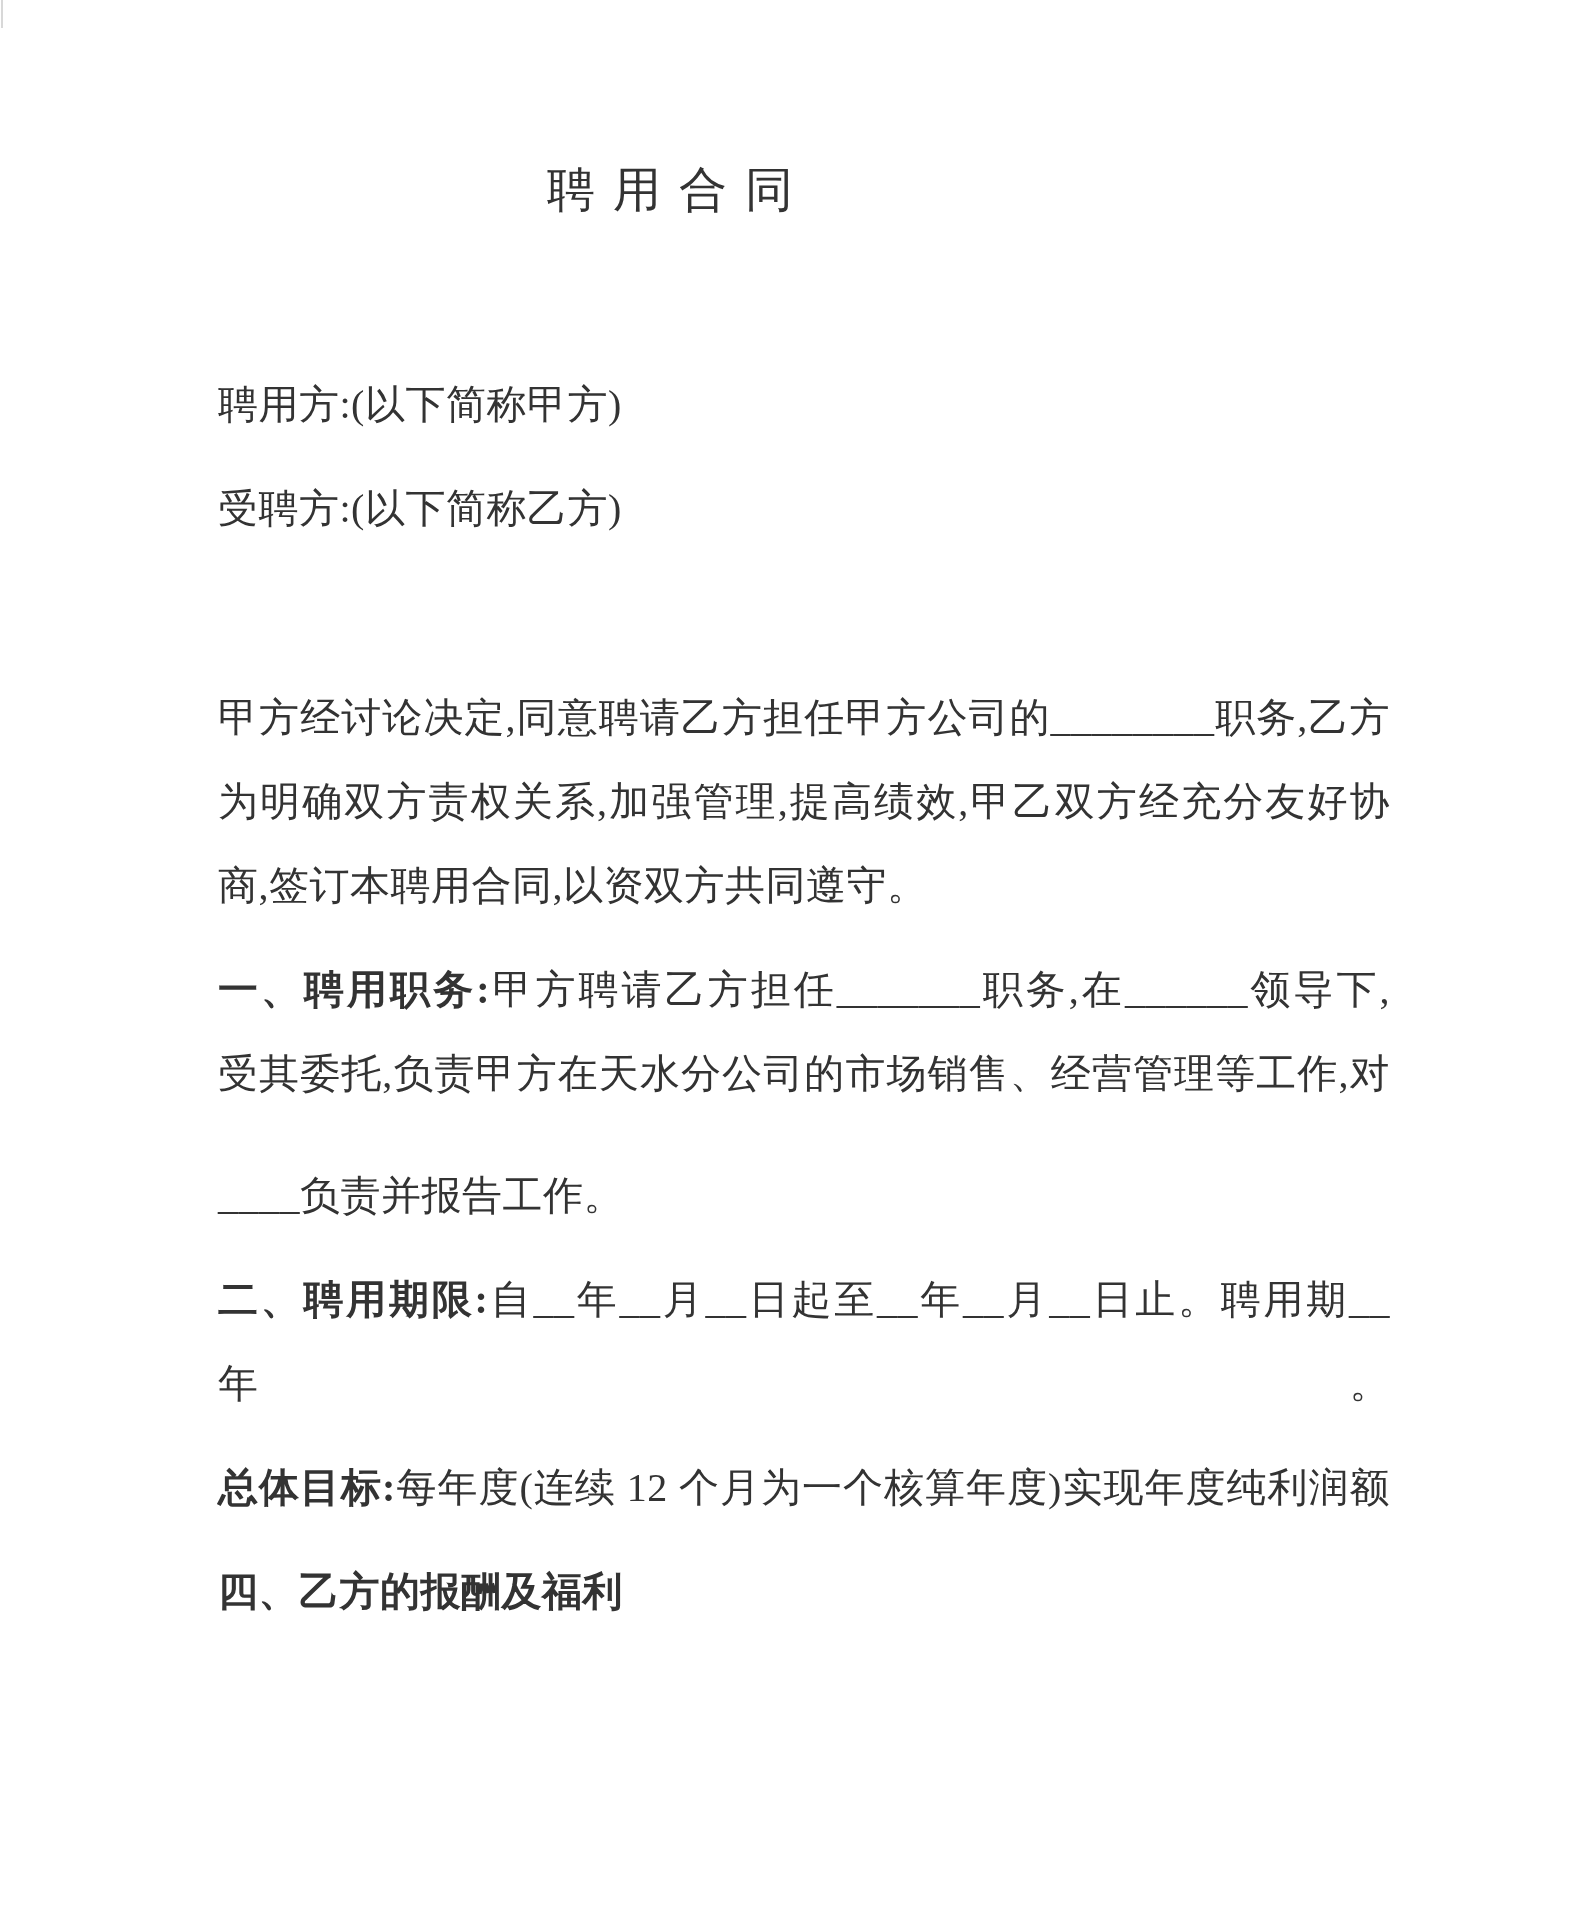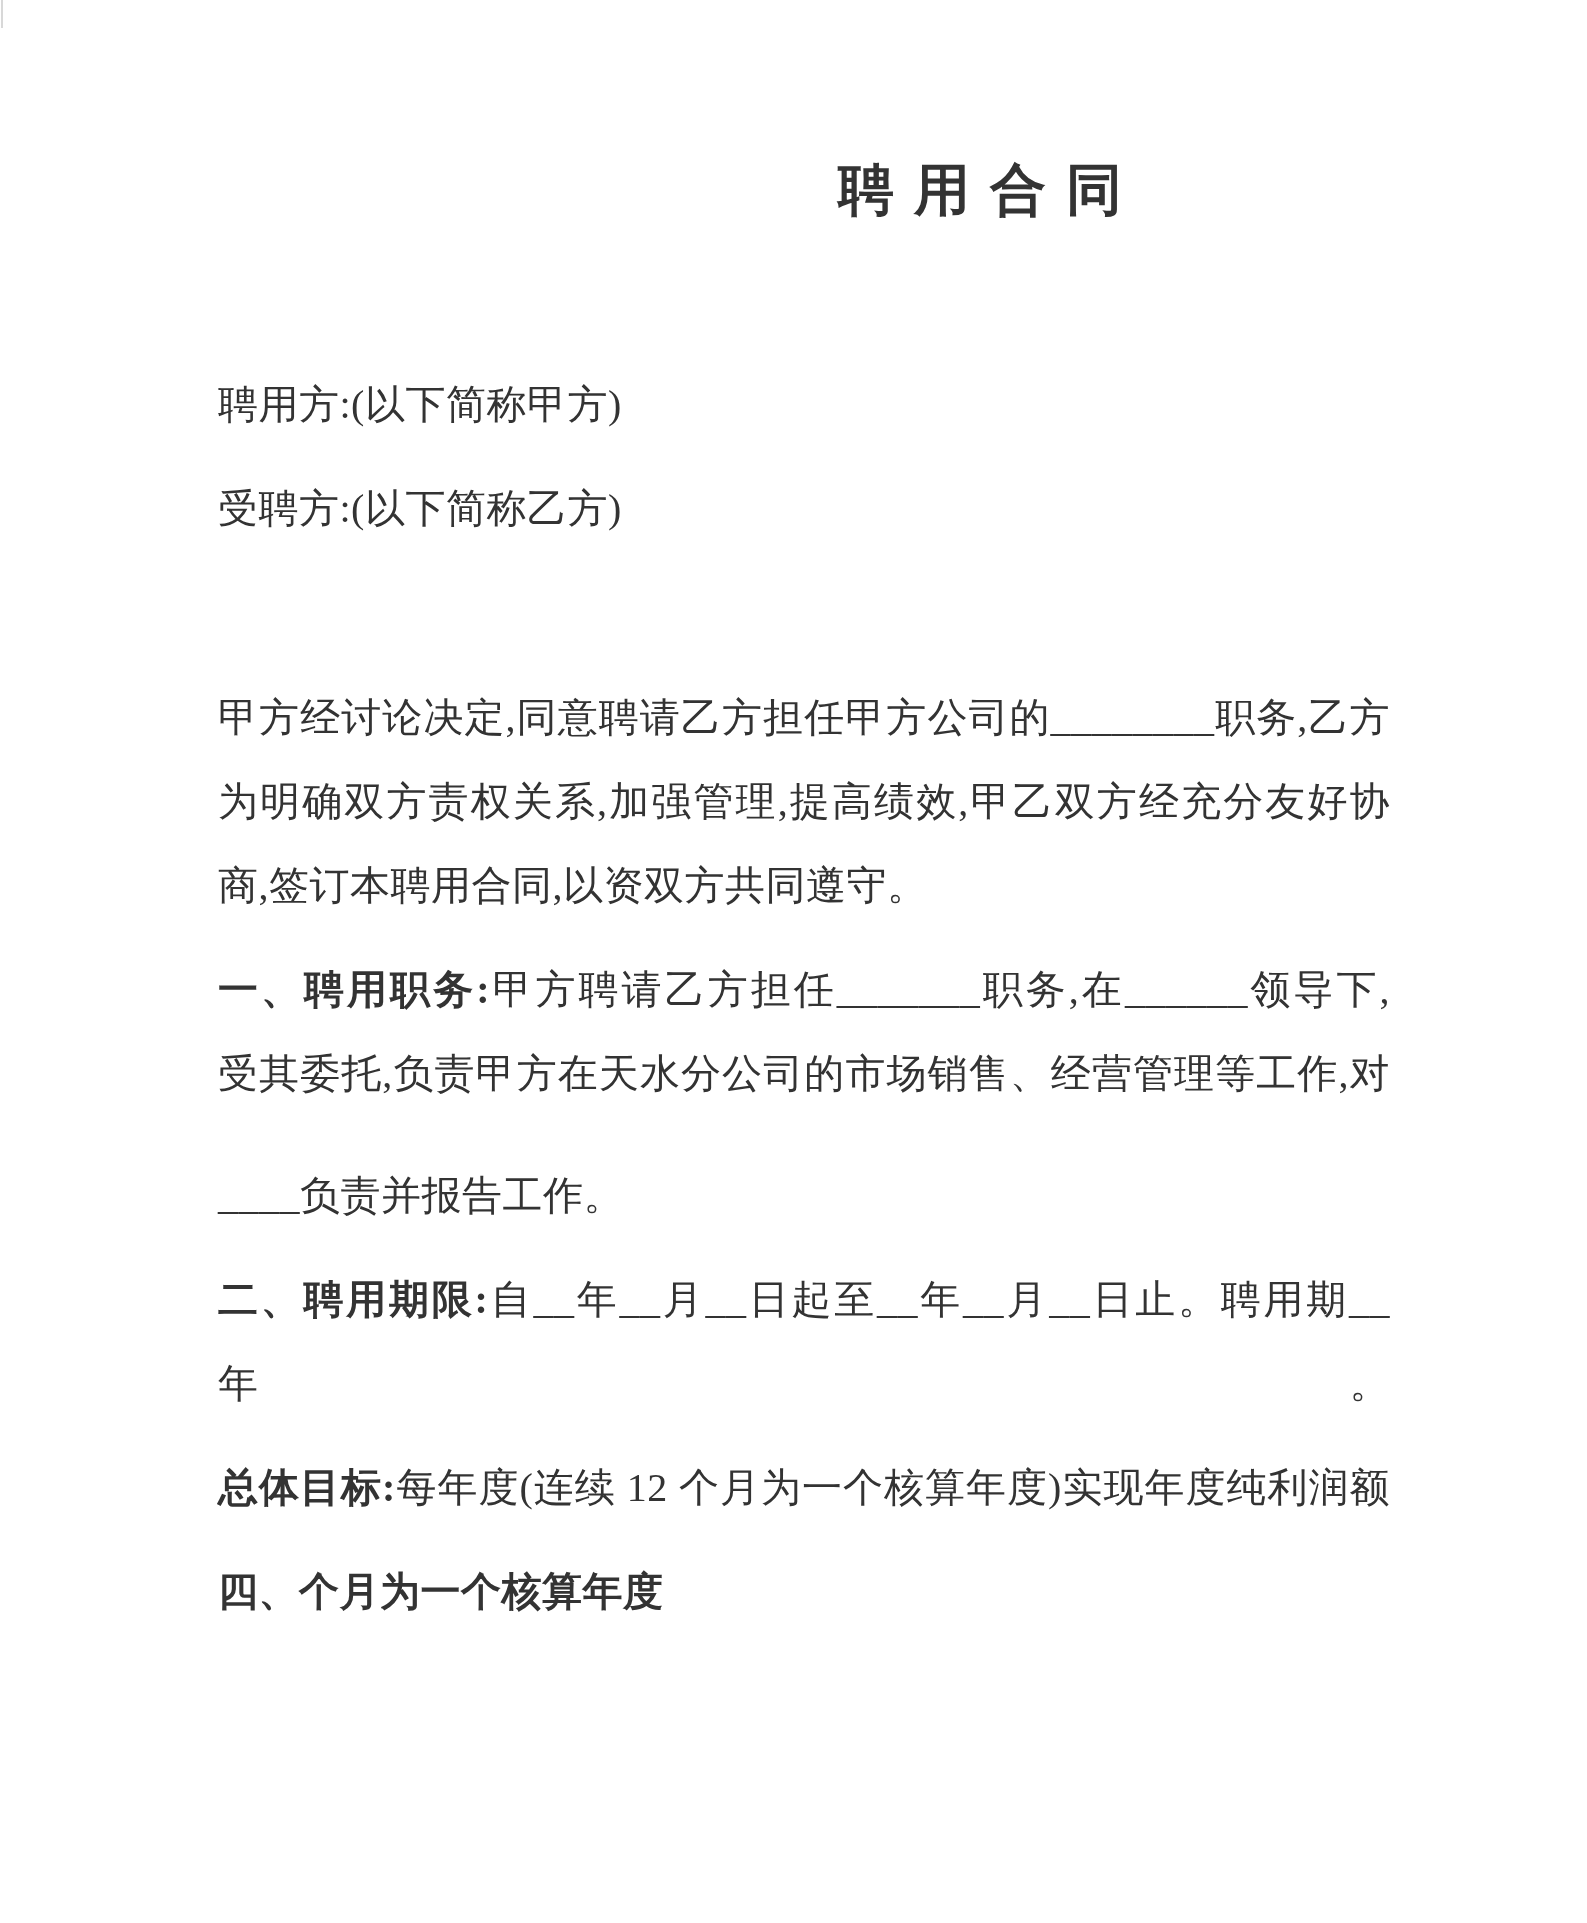--- a/index.html
+++ b/index.html
@@ -15,24 +15,24 @@
     position:absolute;inset:0;
     background:#ffffff;
   }
   .corner-mark{
     position:absolute;left:1px;top:0;width:2px;height:28px;background:#d8d8d8;
   }
   .content{
     padding:148px 197px 0 218px;
   }
   .title{
-    font-size:56px;
-    font-weight:bold;
+    font-size:48px;
+    font-weight:normal;
     line-height:84px;
-    text-align:right;
+    text-align:center;
     word-spacing:6px;
     padding-right:268px;
     margin:0 0 131px 0;
     white-space:nowrap;
   }
   .line{
     font-size:40px;
     line-height:84px;
     margin:0;
     text-align:left;
@@ -59,16 +59,16 @@
         <div class="line gap-para"><span>受聘方:(以下简称乙方)</span></div>
         <div class="spacer" style="height: 105px;"></div>
         <div class="line stretch gap-para"><span>甲方经讨论决定,同意聘请乙方担任甲方公司的________职务,乙方</span></div>
         <div class="line stretch"><span>为明确双方责权关系,加强管理,提高绩效,甲乙双方经充分友好协</span></div>
         <div class="line"><span>商,签订本聘用合同,以资双方共同遵守。</span></div>
         <div class="line stretch gap-para"><span class="b">一、聘用职务:</span><span>甲方聘请乙方担任_______职务,在______领导下,</span></div>
         <div class="line stretch"><span>受其委托,负责甲方在天水分公司的市场销售、经营管理等工作,对</span></div>
         <div class="line gap-large"><span>____负责并报告工作。</span></div>
         <div class="line stretch gap-para"><span class="b">二、聘用期限:</span><span>自__年__月__日起至__年__月__日止。聘用期__年。</span></div>
         <div class="line stretch gap-para"><span class="b">总体目标:</span><span>每年度(连续 12 个月为一个核算年度)实现年度纯利润额</span></div>
-        <div class="line gap-para"><span class="b">四、个月为一个核算年度</span></div>
+        <div class="line gap-para"><span class="b">四、乙方的报酬及福利</span></div>
       </div>
   </div>
 </div>
 
 </body></html>

